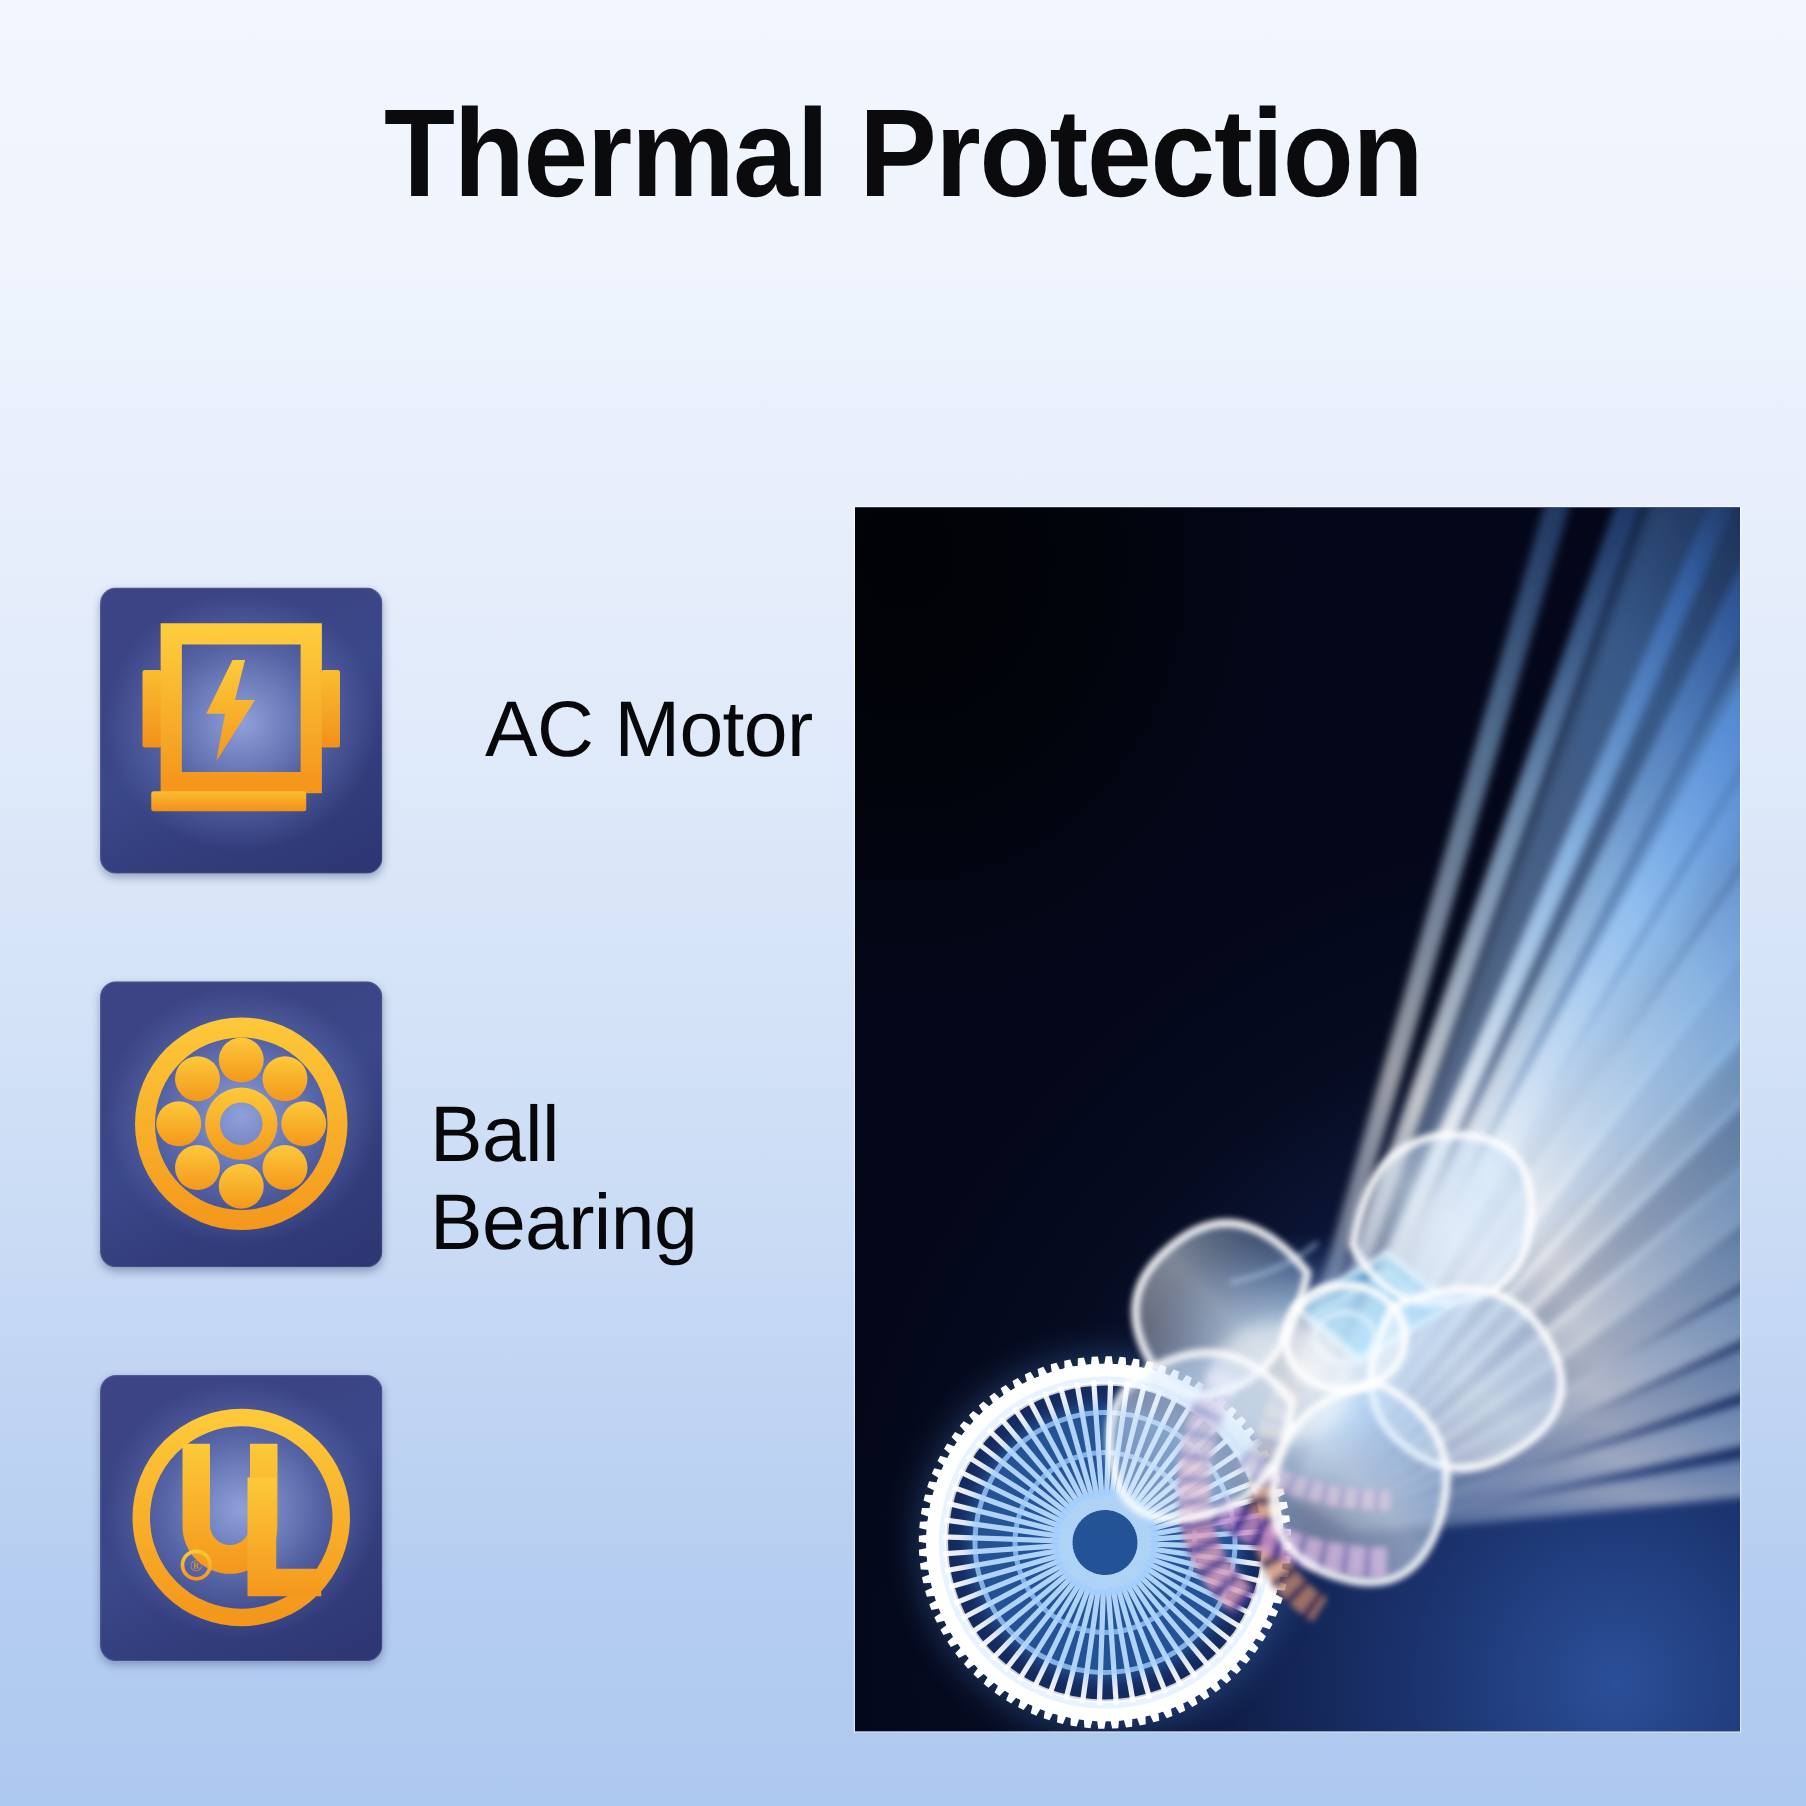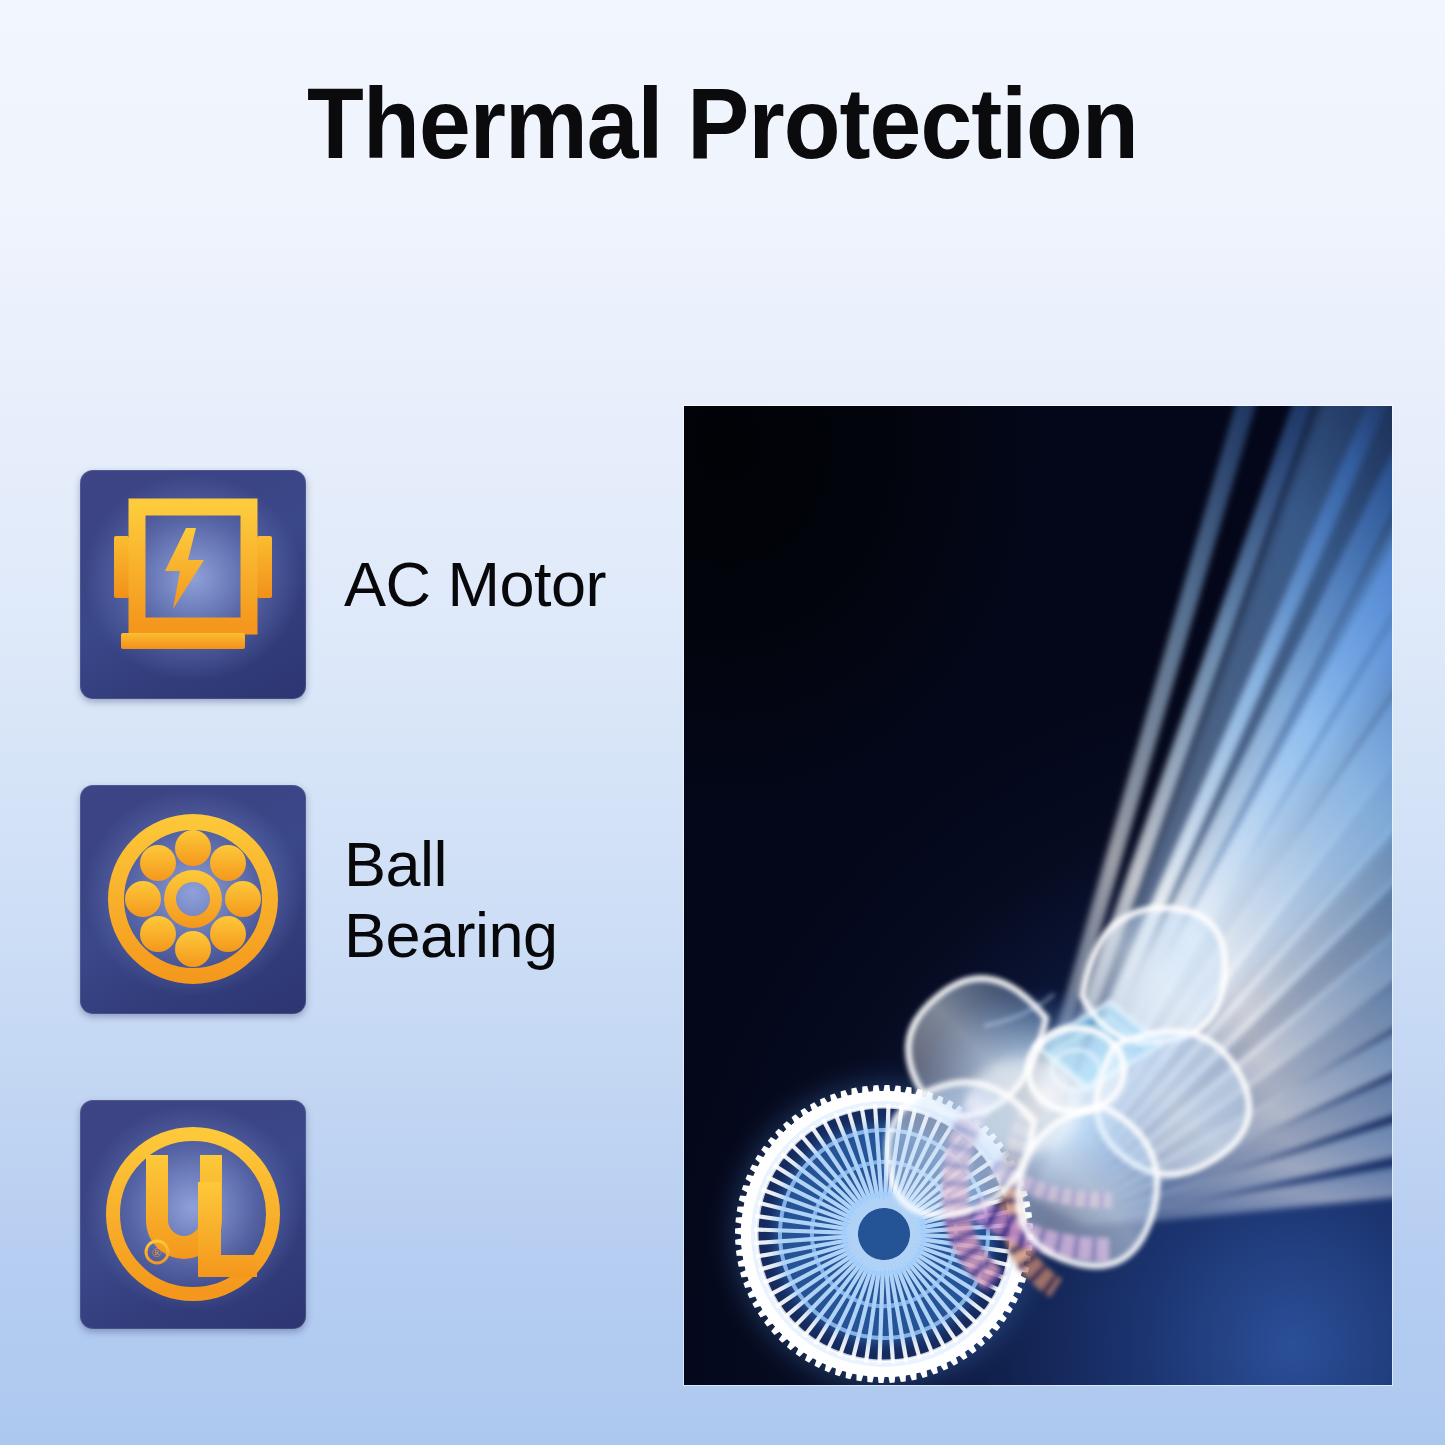--- a/index.html
+++ b/index.html
@@ -20,22 +20,22 @@
     color:#0b0b0d;
     font-family:"Liberation Sans", sans-serif;
     transform:scaleX(.93);
     transform-origin:50% 50%;
     white-space:nowrap;
   }
 
   
   #features{position:absolute;left:80px;top:470px;width:600px;}
   .feature{position:absolute;display:flex;align-items:center;}
-  .feature.f0{top:0px;}
-  .feature.f1{top:315px;}
+  .feature.f0{top:0px;gap:44px;}
+  .feature.f1{top:315px;align-items:flex-end;}
   .feature.f2{top:630px;}
 
   .tile{
     position:relative;
     width:226px;height:229px;
     border-radius:13px;
     flex:0 0 auto;
     background:
       radial-gradient(ellipse 62% 58% at 50% 47%, rgba(150,168,224,.92) 0%, rgba(108,124,189,.55) 45%, rgba(60,70,135,0) 78%),
       linear-gradient(152deg,#3e4485 0%,#3b4484 22%,#3a4789 48%,#333d7c 72%,#2d3672 100%);

